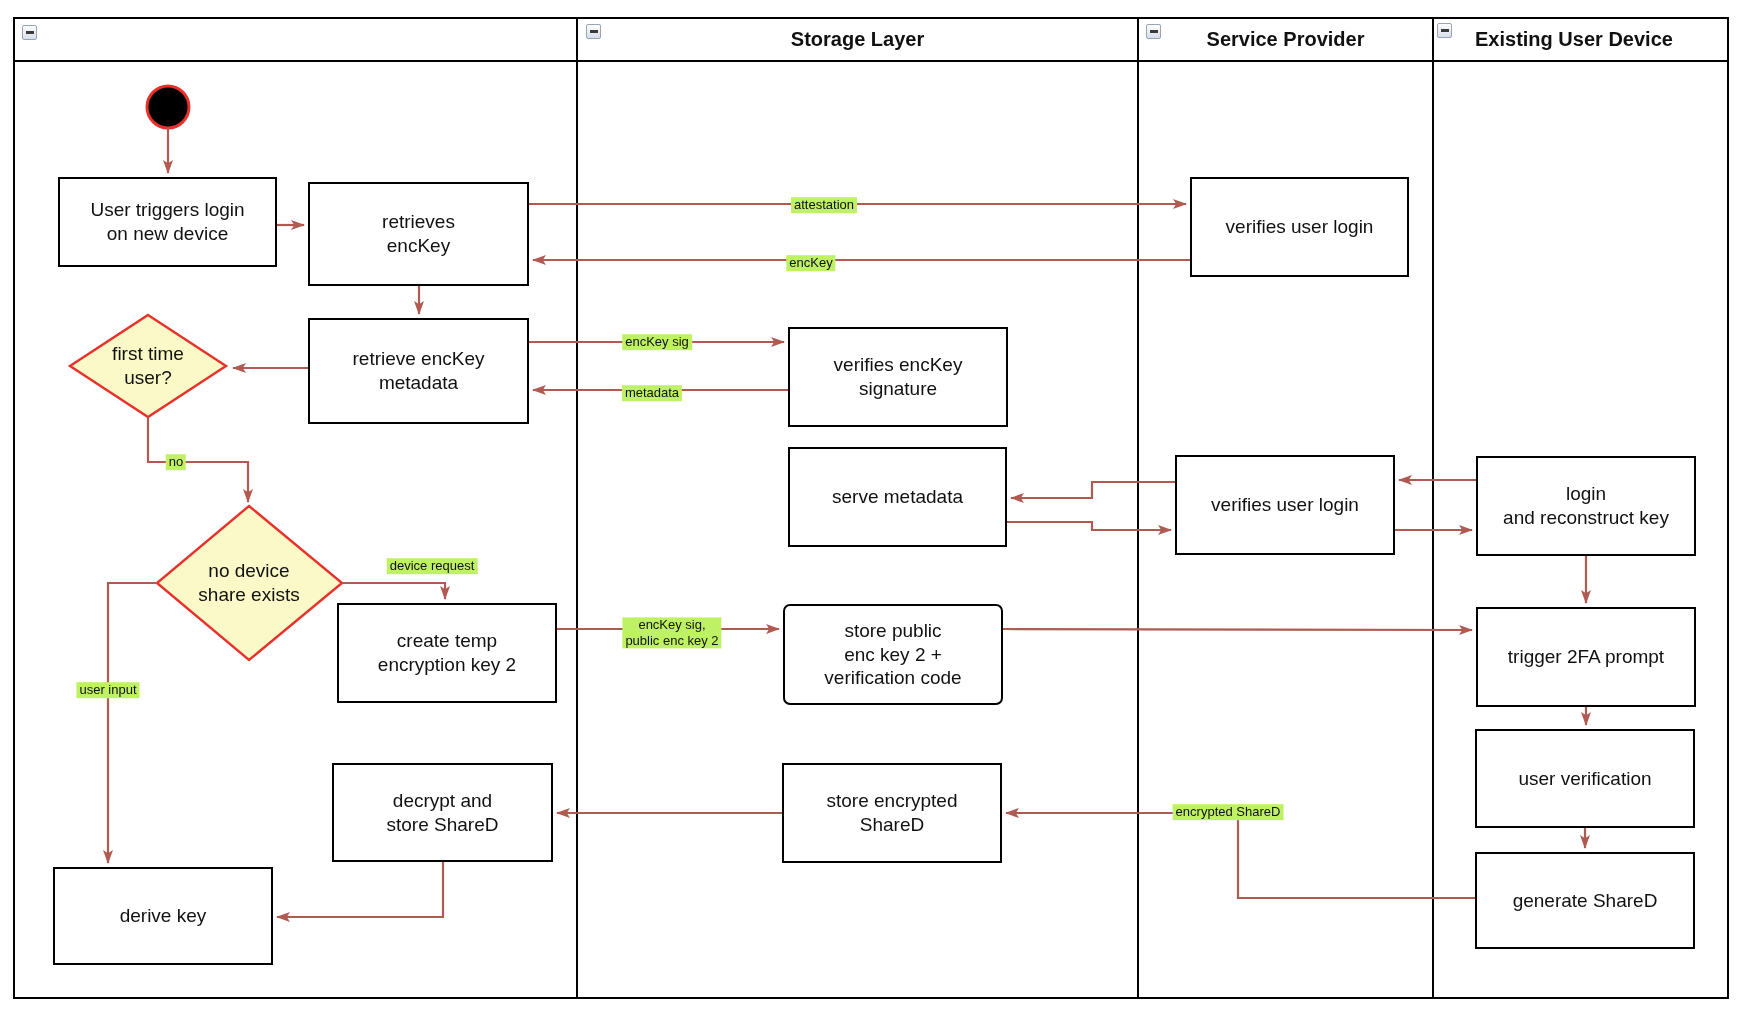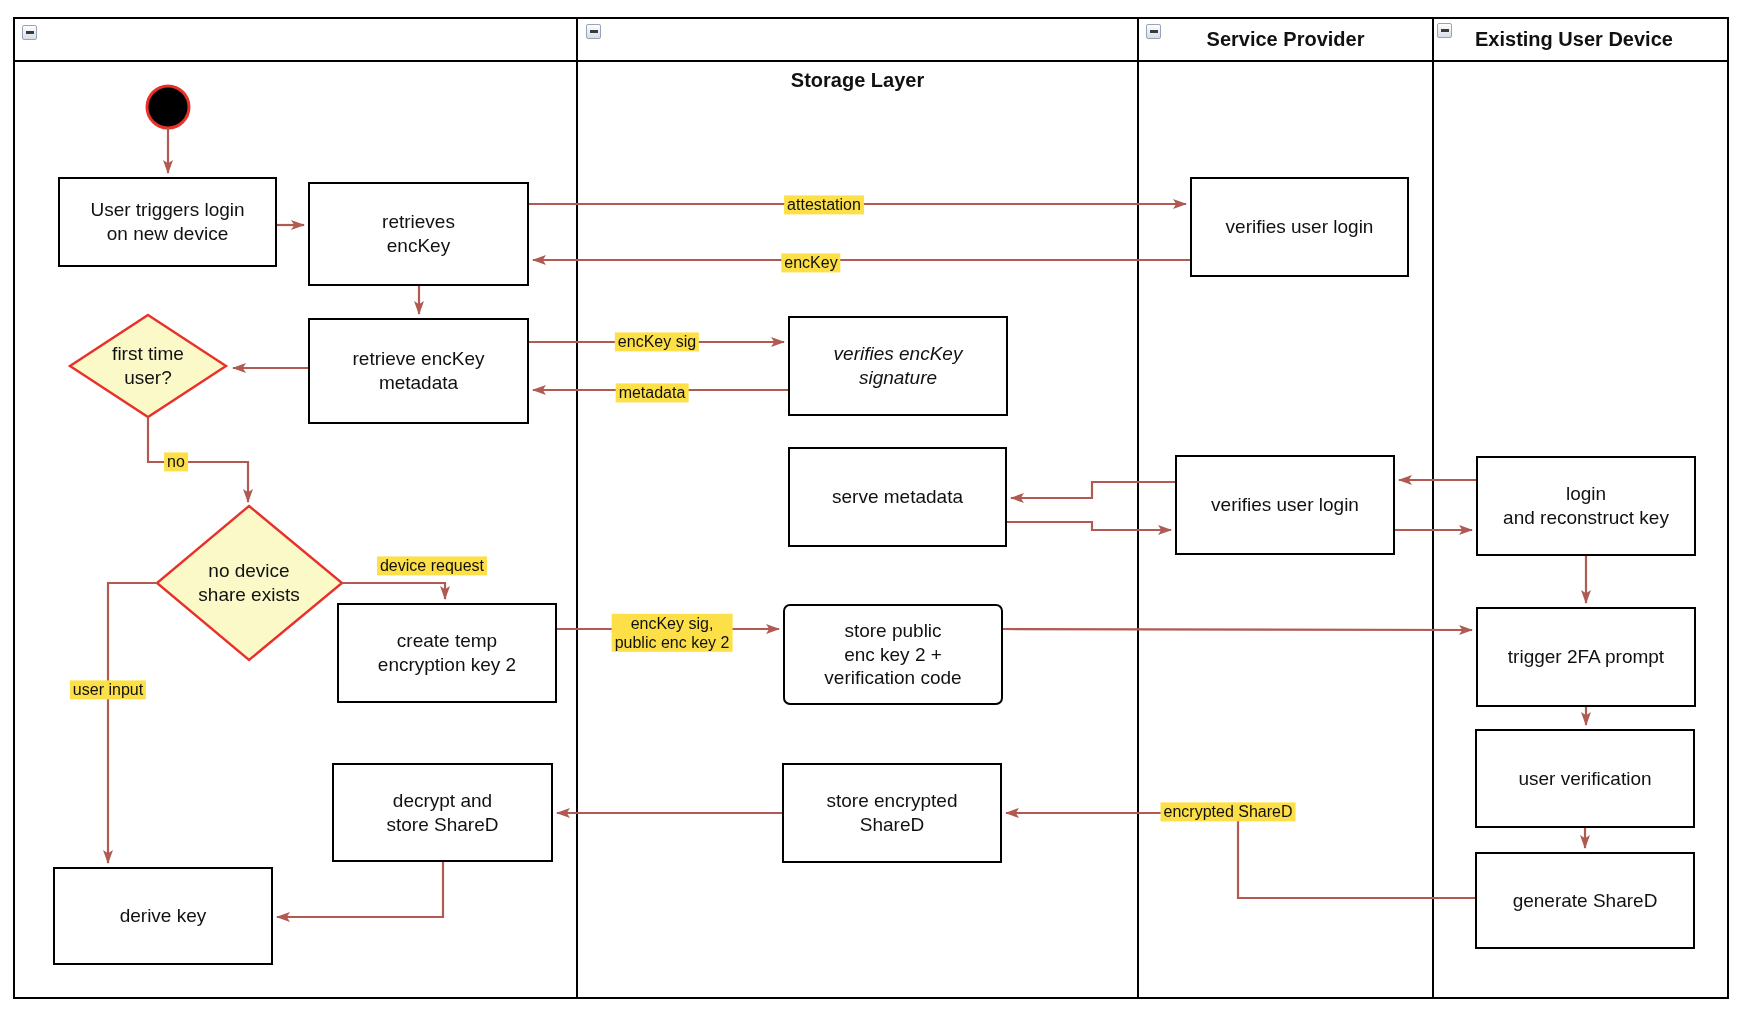--- a/index.html
+++ b/index.html
@@ -9,22 +9,22 @@
   .frame{fill:none;stroke:#000;stroke-width:2px;}
   .edge{fill:none;stroke:var(--arrow,#b05a52);stroke-width:2.2px;}
   .arrfill{fill:var(--arrow,#b05a52);}
   .d{fill:var(--diamond_fill,#fbf9c7);stroke:var(--diamond_border,#e8312a);stroke-width:2.4px;}
   .startc{fill:var(--start_fill,#000);stroke:var(--start_ring,#e8312a);stroke-width:3px;}
   .node{position:absolute;box-sizing:border-box;border:2px solid #000;background:#fff;
         display:flex;align-items:center;justify-content:center;text-align:center;
         white-space:pre-line;font-size:19px;line-height:1.26;z-index:2;}
   .dtext{position:absolute;transform:translate(-50%,-50%);text-align:center;
          white-space:pre-line;font-size:19px;line-height:1.26;z-index:2;}
-  .elabel{position:absolute;transform:translate(-50%,-50%);background:#fde047;padding:0 3px;
-          text-align:center;white-space:pre-line;font-size:16px;line-height:1.2;z-index:3;}
+  .elabel{position:absolute;transform:translate(-50%,-50%);background:#bef264;padding:0 3px;
+          text-align:center;white-space:pre-line;font-size:13px;line-height:1.2;z-index:3;}
   .lanehdr{position:absolute;top:18px;height:43px;display:flex;align-items:center;
            justify-content:center;font-weight:bold;font-size:20px;z-index:2;}
   .lanehdr.leftalign{justify-content:flex-start;padding-left:42px;box-sizing:border-box;}
   .collapse{position:absolute;width:15px;height:15px;box-sizing:border-box;border:1px solid #97a4b6;
             background:linear-gradient(#ffffff,#d7dde8);border-radius:2px;display:flex;
             align-items:center;justify-content:center;z-index:4;}
   .collapse::after{content:"";width:8px;height:3px;background:#3a3a3a;}
 </style>
 </head>
 <body>
@@ -67,21 +67,21 @@
     <polyline points="1476,480 1399,480" class="edge" marker-end="url(#arr)"></polyline>
     <polyline points="1395,530 1472,530" class="edge" marker-end="url(#arr)"></polyline>
     <polyline points="1586,556 1586,603" class="edge" marker-end="url(#arr)"></polyline>
     <polyline points="1586,707 1586,725" class="edge" marker-end="url(#arr)"></polyline>
     <polyline points="1585,828 1585,848" class="edge" marker-end="url(#arr)"></polyline>
     <polyline points="1475,898 1238,898 1238,813 1006,813" class="edge" marker-end="url(#arr)"></polyline>
     <polyline points="782,813 557,813" class="edge" marker-end="url(#arr)"></polyline>
     <polyline points="443,862 443,917 277,917" class="edge" marker-end="url(#arr)"></polyline>
   </svg>
 
-  <div class="lanehdr" style="left:577px;width:561px;margin-top:41px;">Storage Layer</div>
+  <div class="lanehdr" style="left:577px;width:561px;">Storage Layer</div>
   <div class="lanehdr" style="left:1138px;width:295px;">Service Provider</div>
   <div class="lanehdr leftalign" style="left:1433px;width:295px;">Existing User Device</div>
 
   <div class="collapse" style="left:22px;top:25px;"></div>
   <div class="collapse" style="left:586px;top:24px;"></div>
   <div class="collapse" style="left:1146px;top:24px;"></div>
   <div class="collapse" style="left:1437px;top:23px;"></div>
 
   <div class="node" style="left:58px;top:177px;width:219px;height:90px;">User triggers login
 on new device</div>
@@ -92,21 +92,21 @@
   <div class="dtext" style="left:148px;top:366px;">first time
 user?</div>
   <div class="dtext" style="left:249px;top:583px;">no device
 share exists</div>
   <div class="node" style="left:337px;top:603px;width:220px;height:100px;">create temp
 encryption key 2</div>
   <div class="node" style="left:332px;top:763px;width:221px;height:99px;">decrypt and
 store ShareD</div>
   <div class="node" style="left:53px;top:867px;width:220px;height:98px;">derive key</div>
 
-  <div class="node" style="left:788px;top:316px;width:220px;height:100px;font-style:italic;">verifies encKey
+  <div class="node" style="left:788px;top:327px;width:220px;height:100px;">verifies encKey
 signature</div>
   <div class="node" style="left:788px;top:447px;width:219px;height:100px;">serve metadata</div>
   <div class="node" style="left:783px;top:604px;width:220px;height:101px;border-radius:7px;">store public
 enc key 2 +
 verification code</div>
   <div class="node" style="left:782px;top:763px;width:220px;height:100px;">store encrypted
 ShareD</div>
 
   <div class="node" style="left:1190px;top:177px;width:219px;height:100px;">verifies user login</div>
   <div class="node" style="left:1175px;top:455px;width:220px;height:100px;">verifies user login</div>

